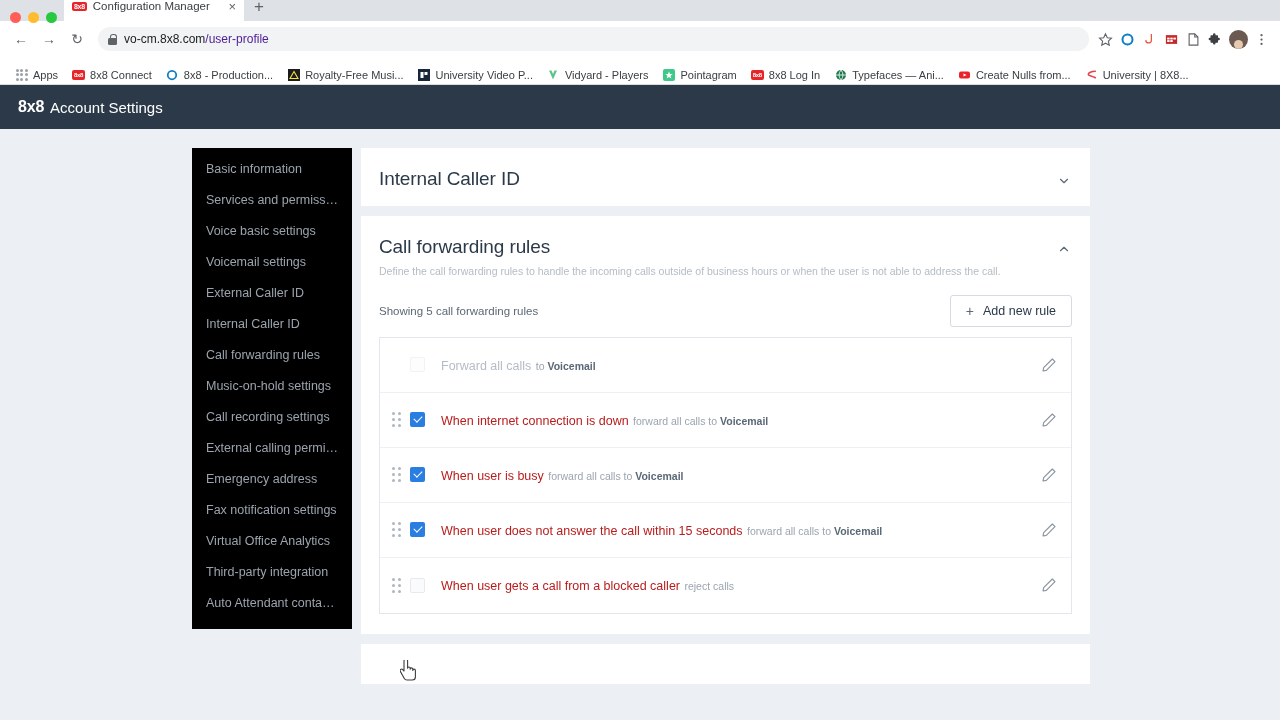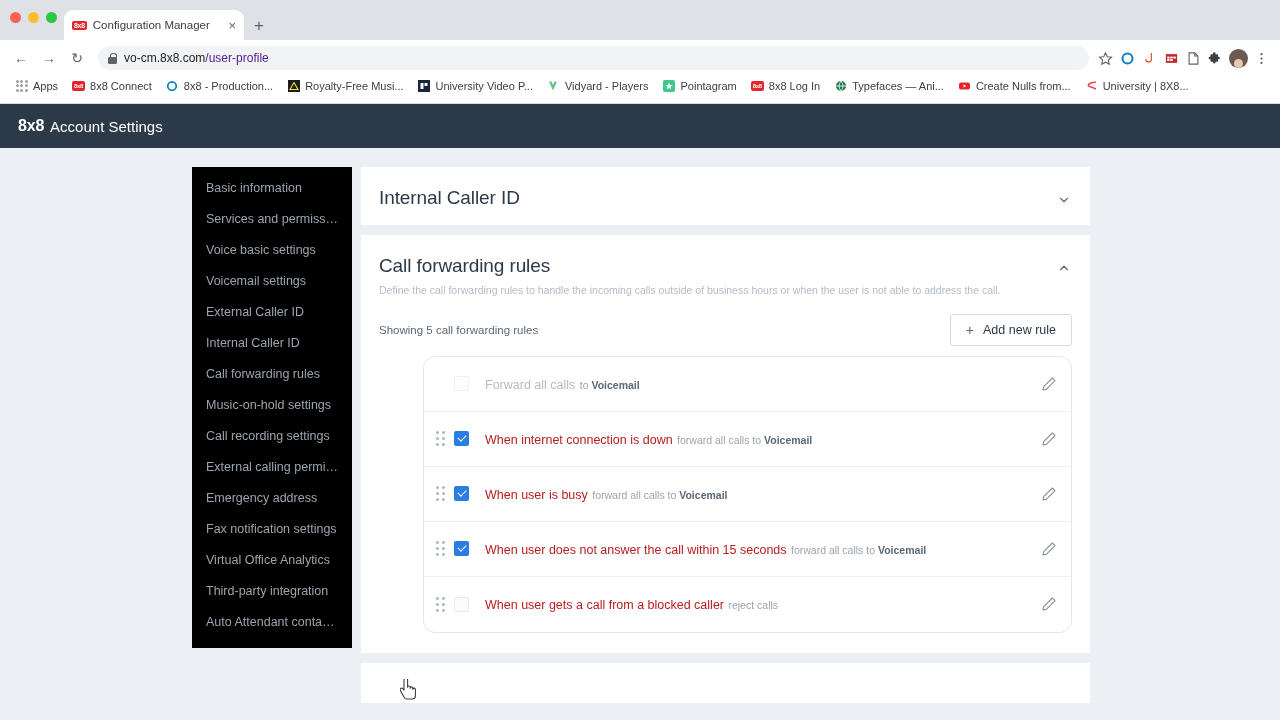--- a/index.html
+++ b/index.html
@@ -6,21 +6,21 @@
   html, body { width: 1280px; height: 720px; overflow: hidden; }
   body {
     font-family: "Liberation Sans", sans-serif;
     background: #eceff3;
     -webkit-font-smoothing: antialiased;
   }
 
   
   .browser { width: 1280px; }
   .tabstrip {
-    height: 40px; background: #dee1e6; display: flex; align-items: flex-end;
+    height: 21px; background: #dee1e6; display: flex; align-items: flex-end;
     padding-left: 8px; position: relative;
   }
   .traffic { position: absolute; left: 10px; top: 12px; display: flex; gap: 7px; }
   .traffic i { width: 11px; height: 11px; border-radius: 50%; display: block; }
   .tab {
     margin-left: 56px; height: 30px; width: 180px; background: #fff;
     border-radius: 9px 9px 0 0; display: flex; align-items: center;
     padding: 0 8px; gap: 6px; position: relative;
   }
   .tab-fav {
@@ -64,21 +64,21 @@
     width: 19px; height: 19px; border-radius: 50%; overflow: hidden; cursor: pointer;
     background: #6b5a52; position: relative;
   }
   .avatar-btn::after {
     content: ""; position: absolute; left: 5px; top: 10px; width: 9px; height: 9px;
     border-radius: 50%; background: #e8c9b0;
   }
 
   .bookmarks {
     height: 28px; background: #fff; border-bottom: 1px solid #dadce0;
-    display: flex; align-items: flex-start; padding: 0 8px; gap: 0px; overflow: hidden;
+    display: flex; align-items: flex-end; padding: 0 8px; gap: 0px; overflow: hidden;
   }
   .bm { display: flex; align-items: center; gap: 5px; padding: 3px 7px; cursor: pointer; flex: none; }
   .bm-label { font-size: 11px; color: #3c4043; white-space: nowrap; }
   .bm-ico { width: 13px; height: 13px; display: flex; align-items: center; justify-content: center; flex: none; }
   .apps-grid {
     width: 12px; height: 12px; display: grid; grid-template-columns: repeat(3,1fr);
     grid-template-rows: repeat(3,1fr); gap: 1.5px;
   }
   .apps-grid i { background: #9aa0a6; border-radius: 50%; display: block; }
   .fav8x8 {
@@ -122,21 +122,21 @@
   .rules-body { padding: 0 18px 20px 18px; }
   .rules-bar { display: flex; align-items: center; justify-content: space-between; margin-bottom: 10px; }
   .rules-count { font-size: 11.5px; color: #5b6875; }
   .add-rule {
     border: 1px solid #d5dbe1; background: #fff; border-radius: 3px;
     padding: 8px 15px; font-size: 12.5px; color: #2b3949; cursor: pointer;
     display: flex; align-items: center; gap: 9px; font-family: inherit;
   }
   .add-rule .plus { font-size: 14px; color: #5b6875; line-height: 1; }
 
-  .rules-list { border: 1px solid #e3e7eb; border-radius: 12px; margin-left: 44px; }
+  .rules-list { border: 1px solid #e3e7eb; border-radius: 0; }
   .rule-row {
     height: 55px; display: flex; align-items: center; padding: 0 14px 0 8px;
     border-bottom: 1px solid #eef1f4; position: relative;
   }
   .rule-row:last-child { border-bottom: none; }
 
   .drag {
     width: 16px; display: grid; grid-template-columns: repeat(2, 3px);
     grid-template-rows: repeat(3, 3px); gap: 3px; margin-right: 6px;
     cursor: grab; flex: none; justify-content: center;

